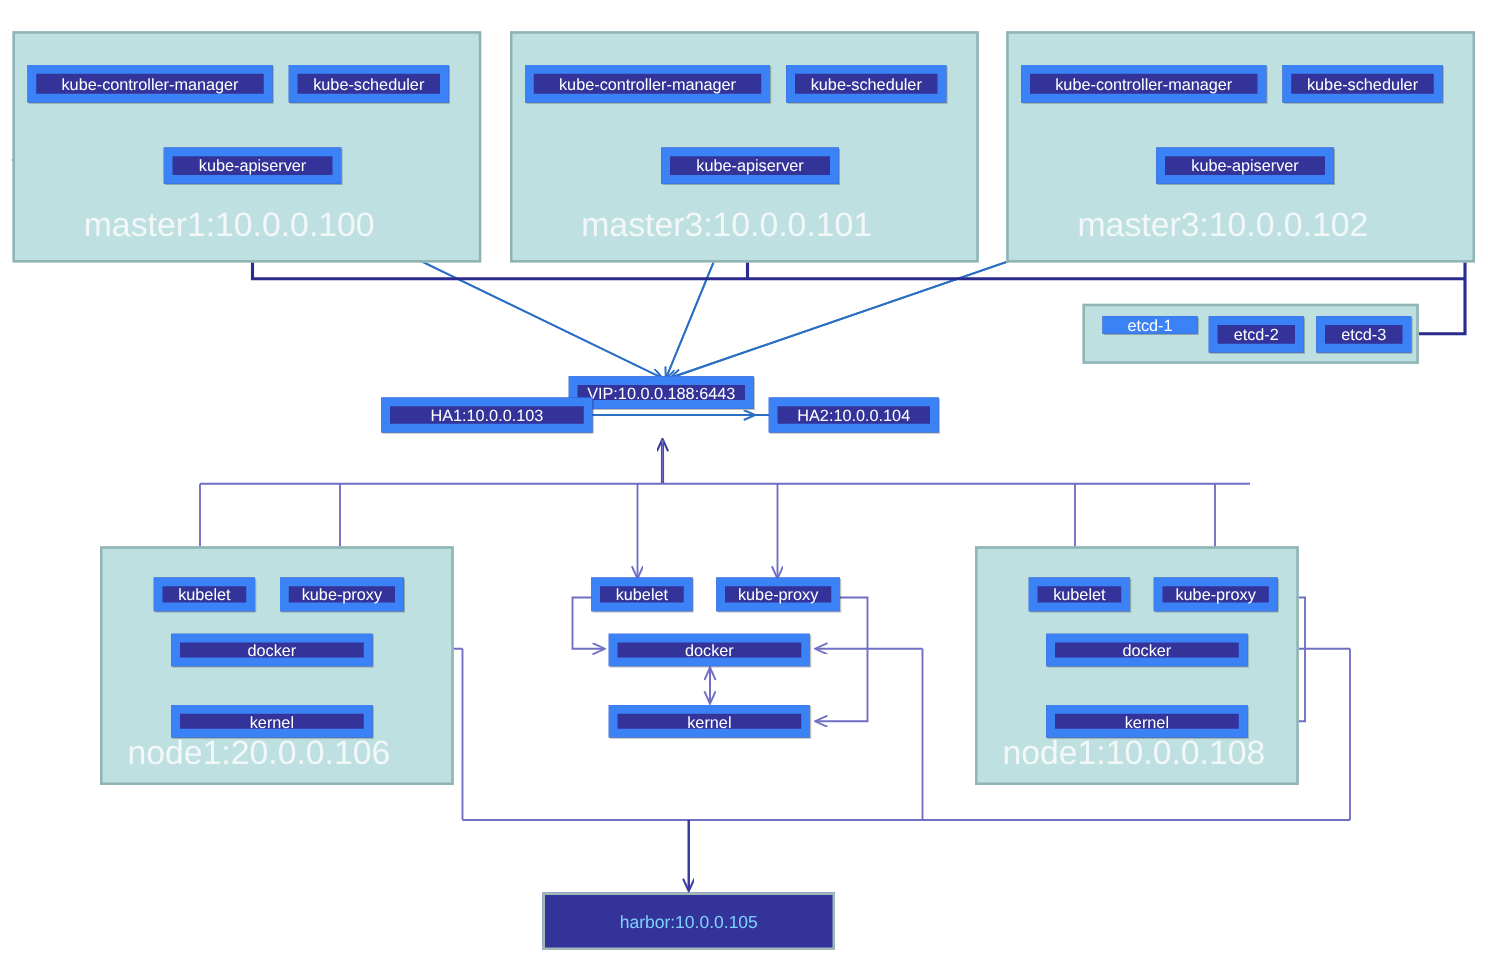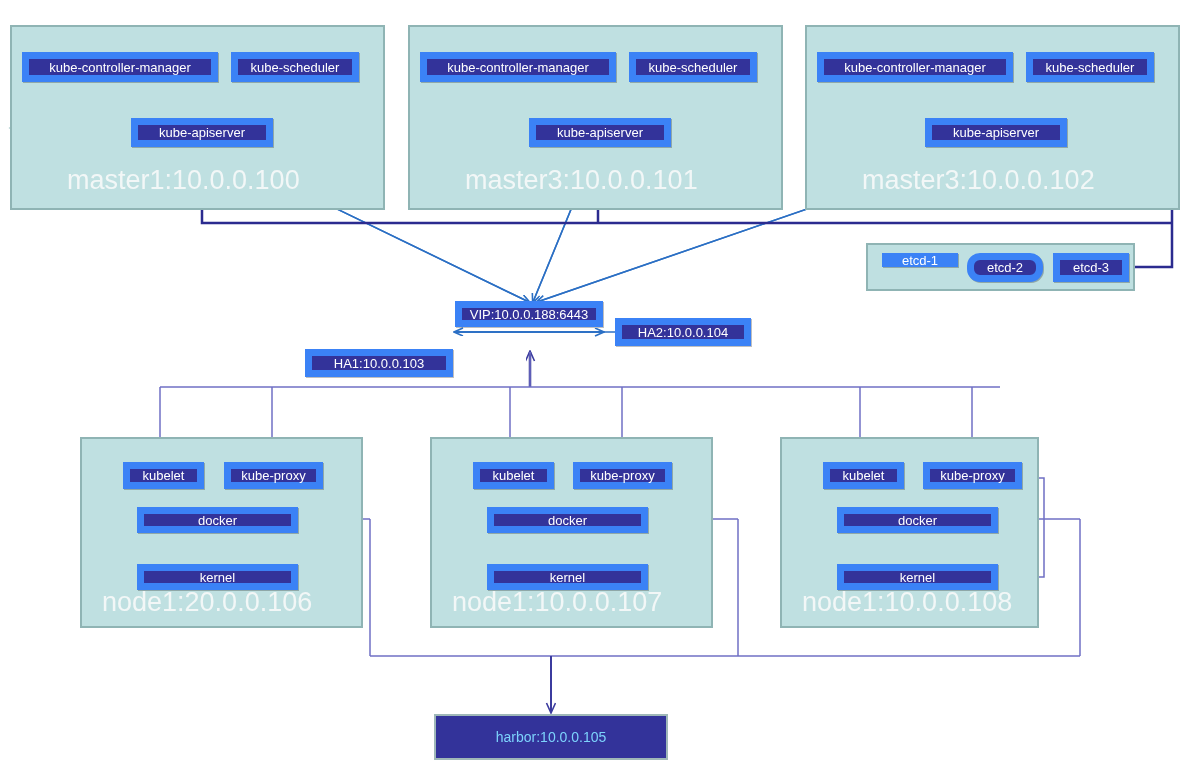--- a/index.html
+++ b/index.html
@@ -186,38 +186,35 @@
 
   <div class="group" style="left:805px;top:25px;width:375px;height:185px;">
     <div class="grp-label" style="left:55px;top:140px;">master3:10.0.0.102</div>
   </div>
   <div class="node-box" style="left:817px;top:52px;width:196px;height:30px;">kube-controller-manager</div>
   <div class="node-box" style="left:1026px;top:52px;width:128px;height:30px;">kube-scheduler</div>
   <div class="node-box" style="left:925px;top:118px;width:142px;height:29px;">kube-apiserver</div>
 
   <div class="etcd-group" style="left:866px;top:243px;width:269px;height:48px;"></div>
   <div class="node-box" style="left:882px;top:253px;width:76px;height:14px;">etcd-1</div>
-  <div class="node-box" style="left:967px;top:253px;width:76px;height:29px;border-radius:13px;">etcd-2</div>
+  <div class="node-box" style="left:967px;top:253px;width:76px;height:29px;">etcd-2</div>
   <div class="node-box" style="left:1053px;top:253px;width:76px;height:29px;">etcd-3</div>
 
   <div class="node-box vip-box" style="left:455px;top:301px;width:148px;height:26px;">VIP:10.0.0.188:6443</div>
-  <div class="node-box" style="left:305px;top:318px;width:148px;height:28px;margin-top:31px;">HA1:10.0.0.103</div>
+  <div class="node-box" style="left:305px;top:318px;width:169px;height:28px;">HA1:10.0.0.103</div>
   <div class="node-box" style="left:615px;top:318px;width:136px;height:28px;">HA2:10.0.0.104</div>
 
   <div class="group" style="left:80px;top:437px;width:283px;height:191px;">
     <div class="grp-label" style="left:20px;top:150px;">node1:20.0.0.106</div>
   </div>
   <div class="node-box" style="left:123px;top:462px;width:81px;height:27px;">kubelet</div>
   <div class="node-box" style="left:224px;top:462px;width:99px;height:27px;">kube-proxy</div>
   <div class="node-box" style="left:137px;top:507px;width:161px;height:26px;">docker</div>
   <div class="node-box" style="left:137px;top:564px;width:161px;height:26px;">kernel</div>
 
-  <div class="group" style="left:430px;top:437px;width:283px;height:191px;">
-    <div class="grp-label" style="left:20px;top:150px;">node1:10.0.0.107</div>
-  </div>
   <div class="node-box" style="left:473px;top:462px;width:81px;height:27px;">kubelet</div>
   <div class="node-box" style="left:573px;top:462px;width:99px;height:27px;">kube-proxy</div>
   <div class="node-box" style="left:487px;top:507px;width:161px;height:26px;">docker</div>
   <div class="node-box" style="left:487px;top:564px;width:161px;height:26px;">kernel</div>
 
   <div class="group" style="left:780px;top:437px;width:259px;height:191px;">
     <div class="grp-label" style="left:20px;top:150px;">node1:10.0.0.108</div>
   </div>
   <div class="node-box" style="left:823px;top:462px;width:81px;height:27px;">kubelet</div>
   <div class="node-box" style="left:923px;top:462px;width:99px;height:27px;">kube-proxy</div>

